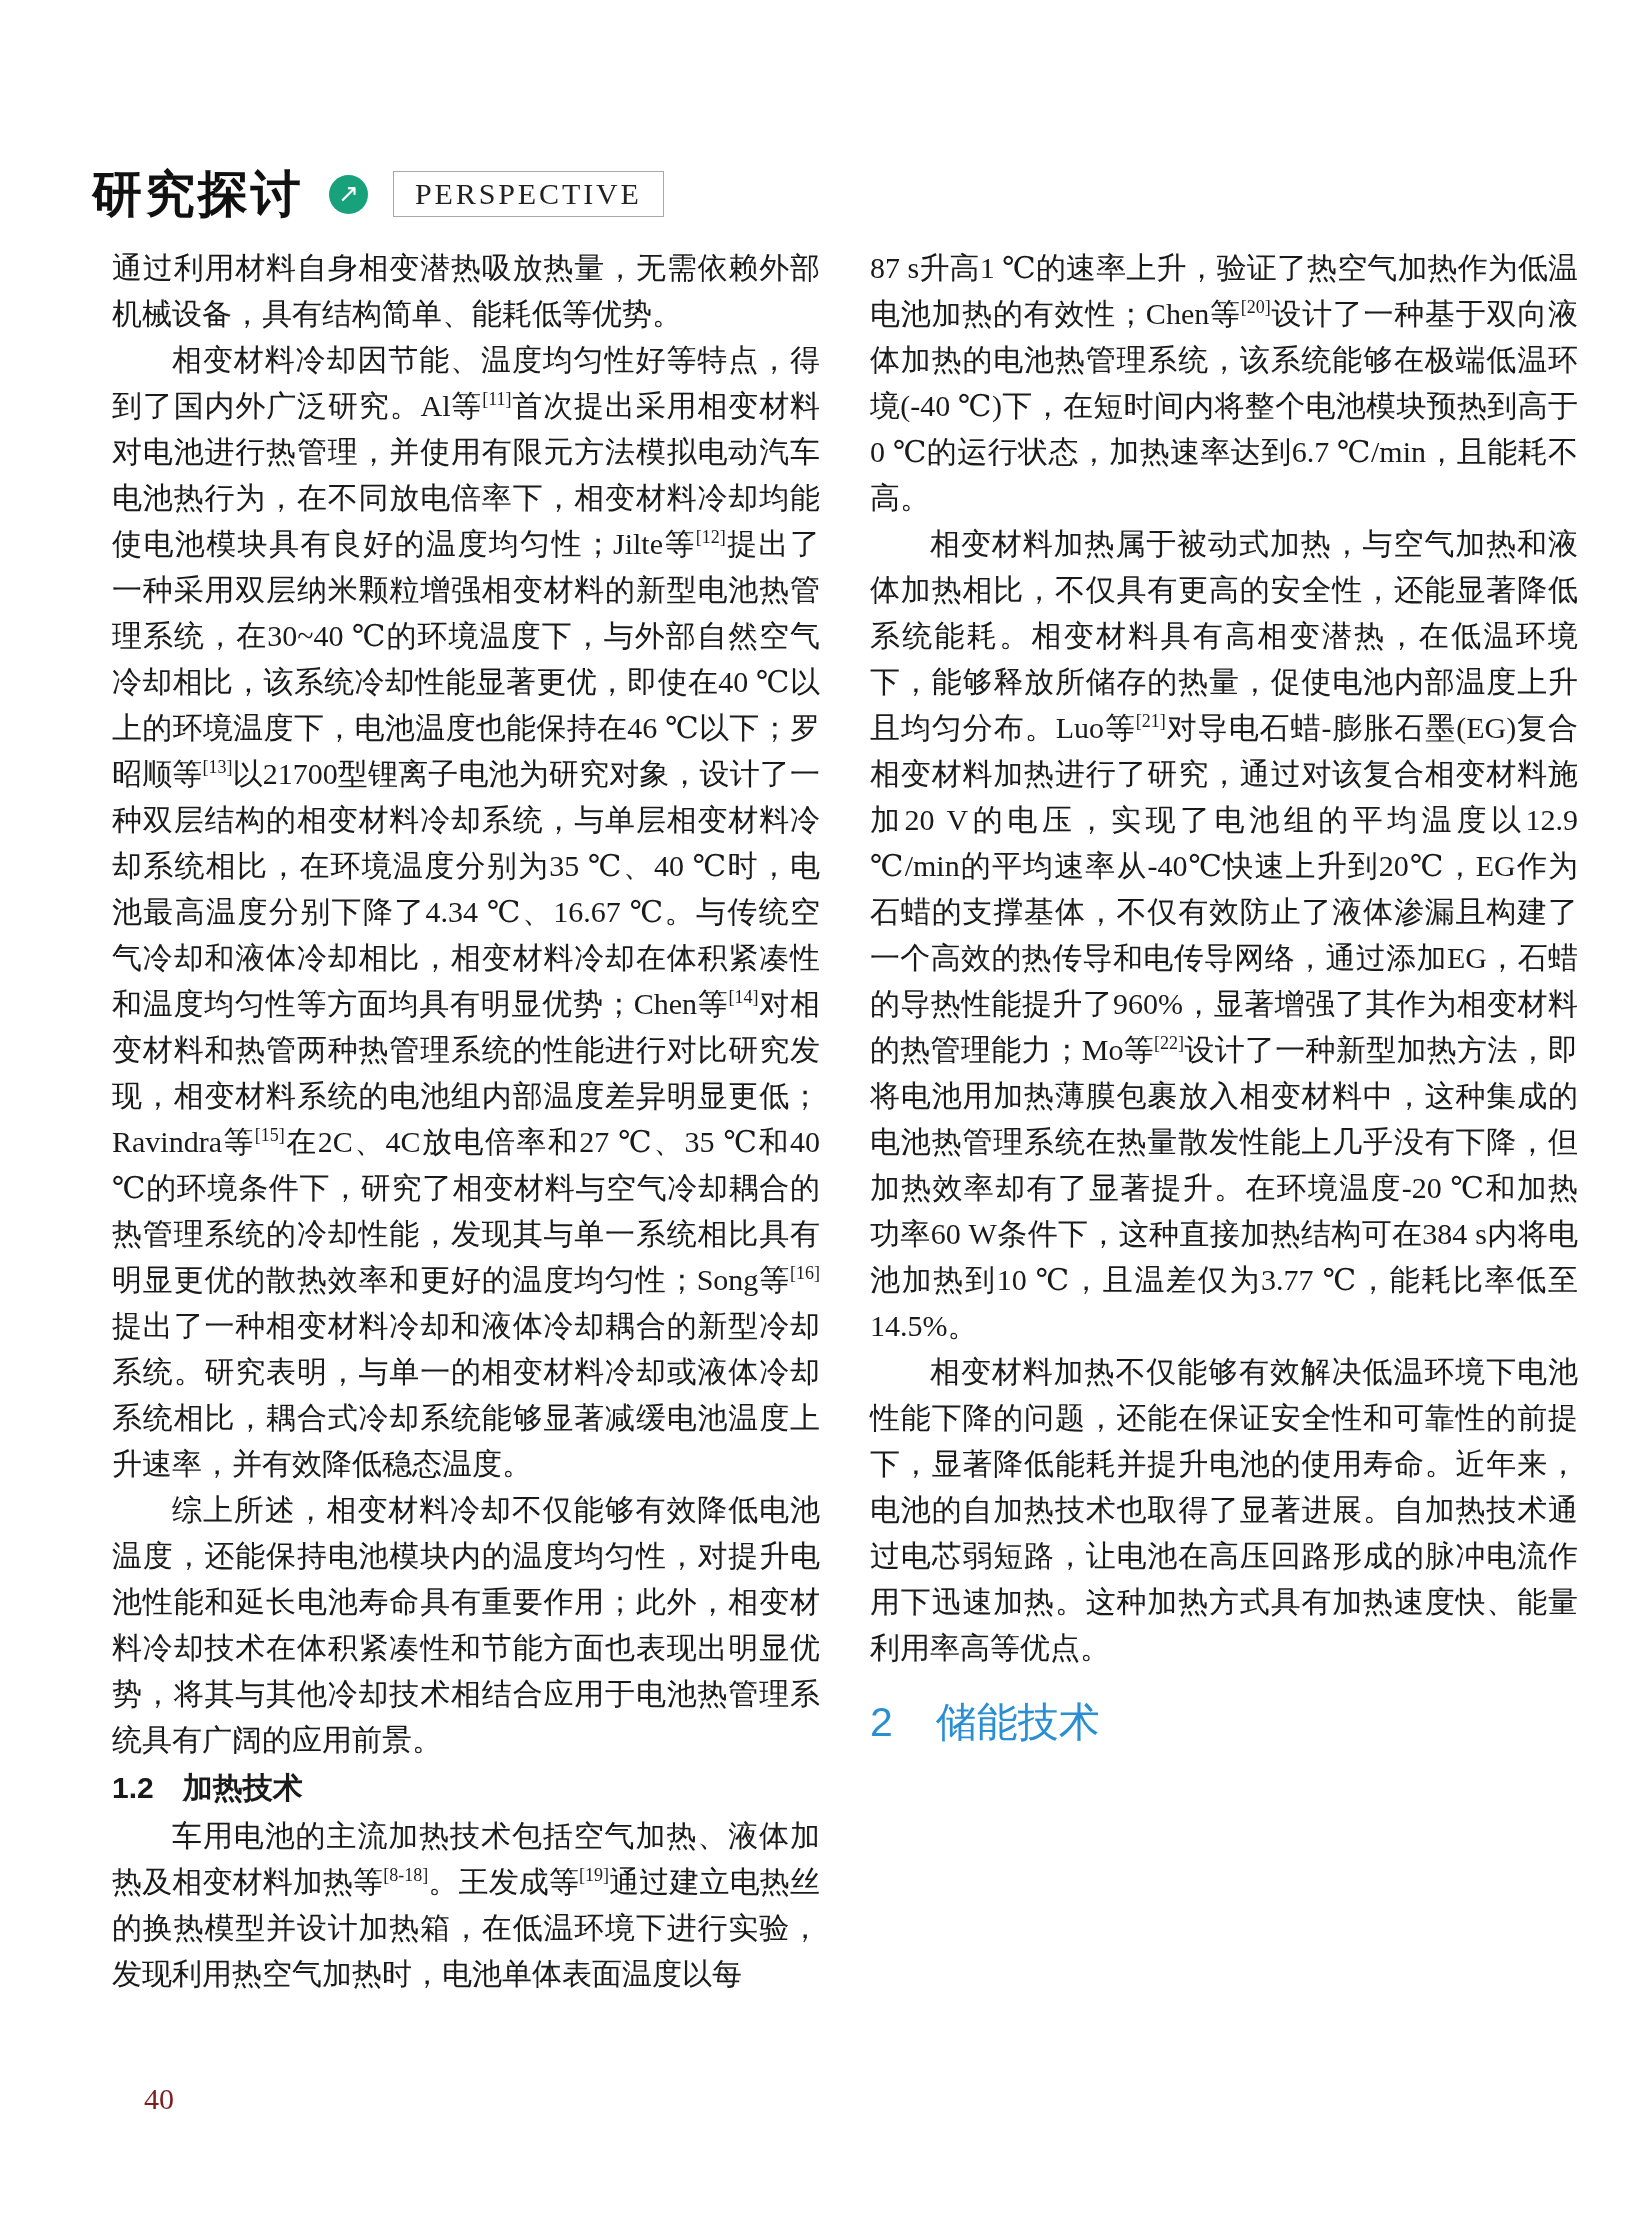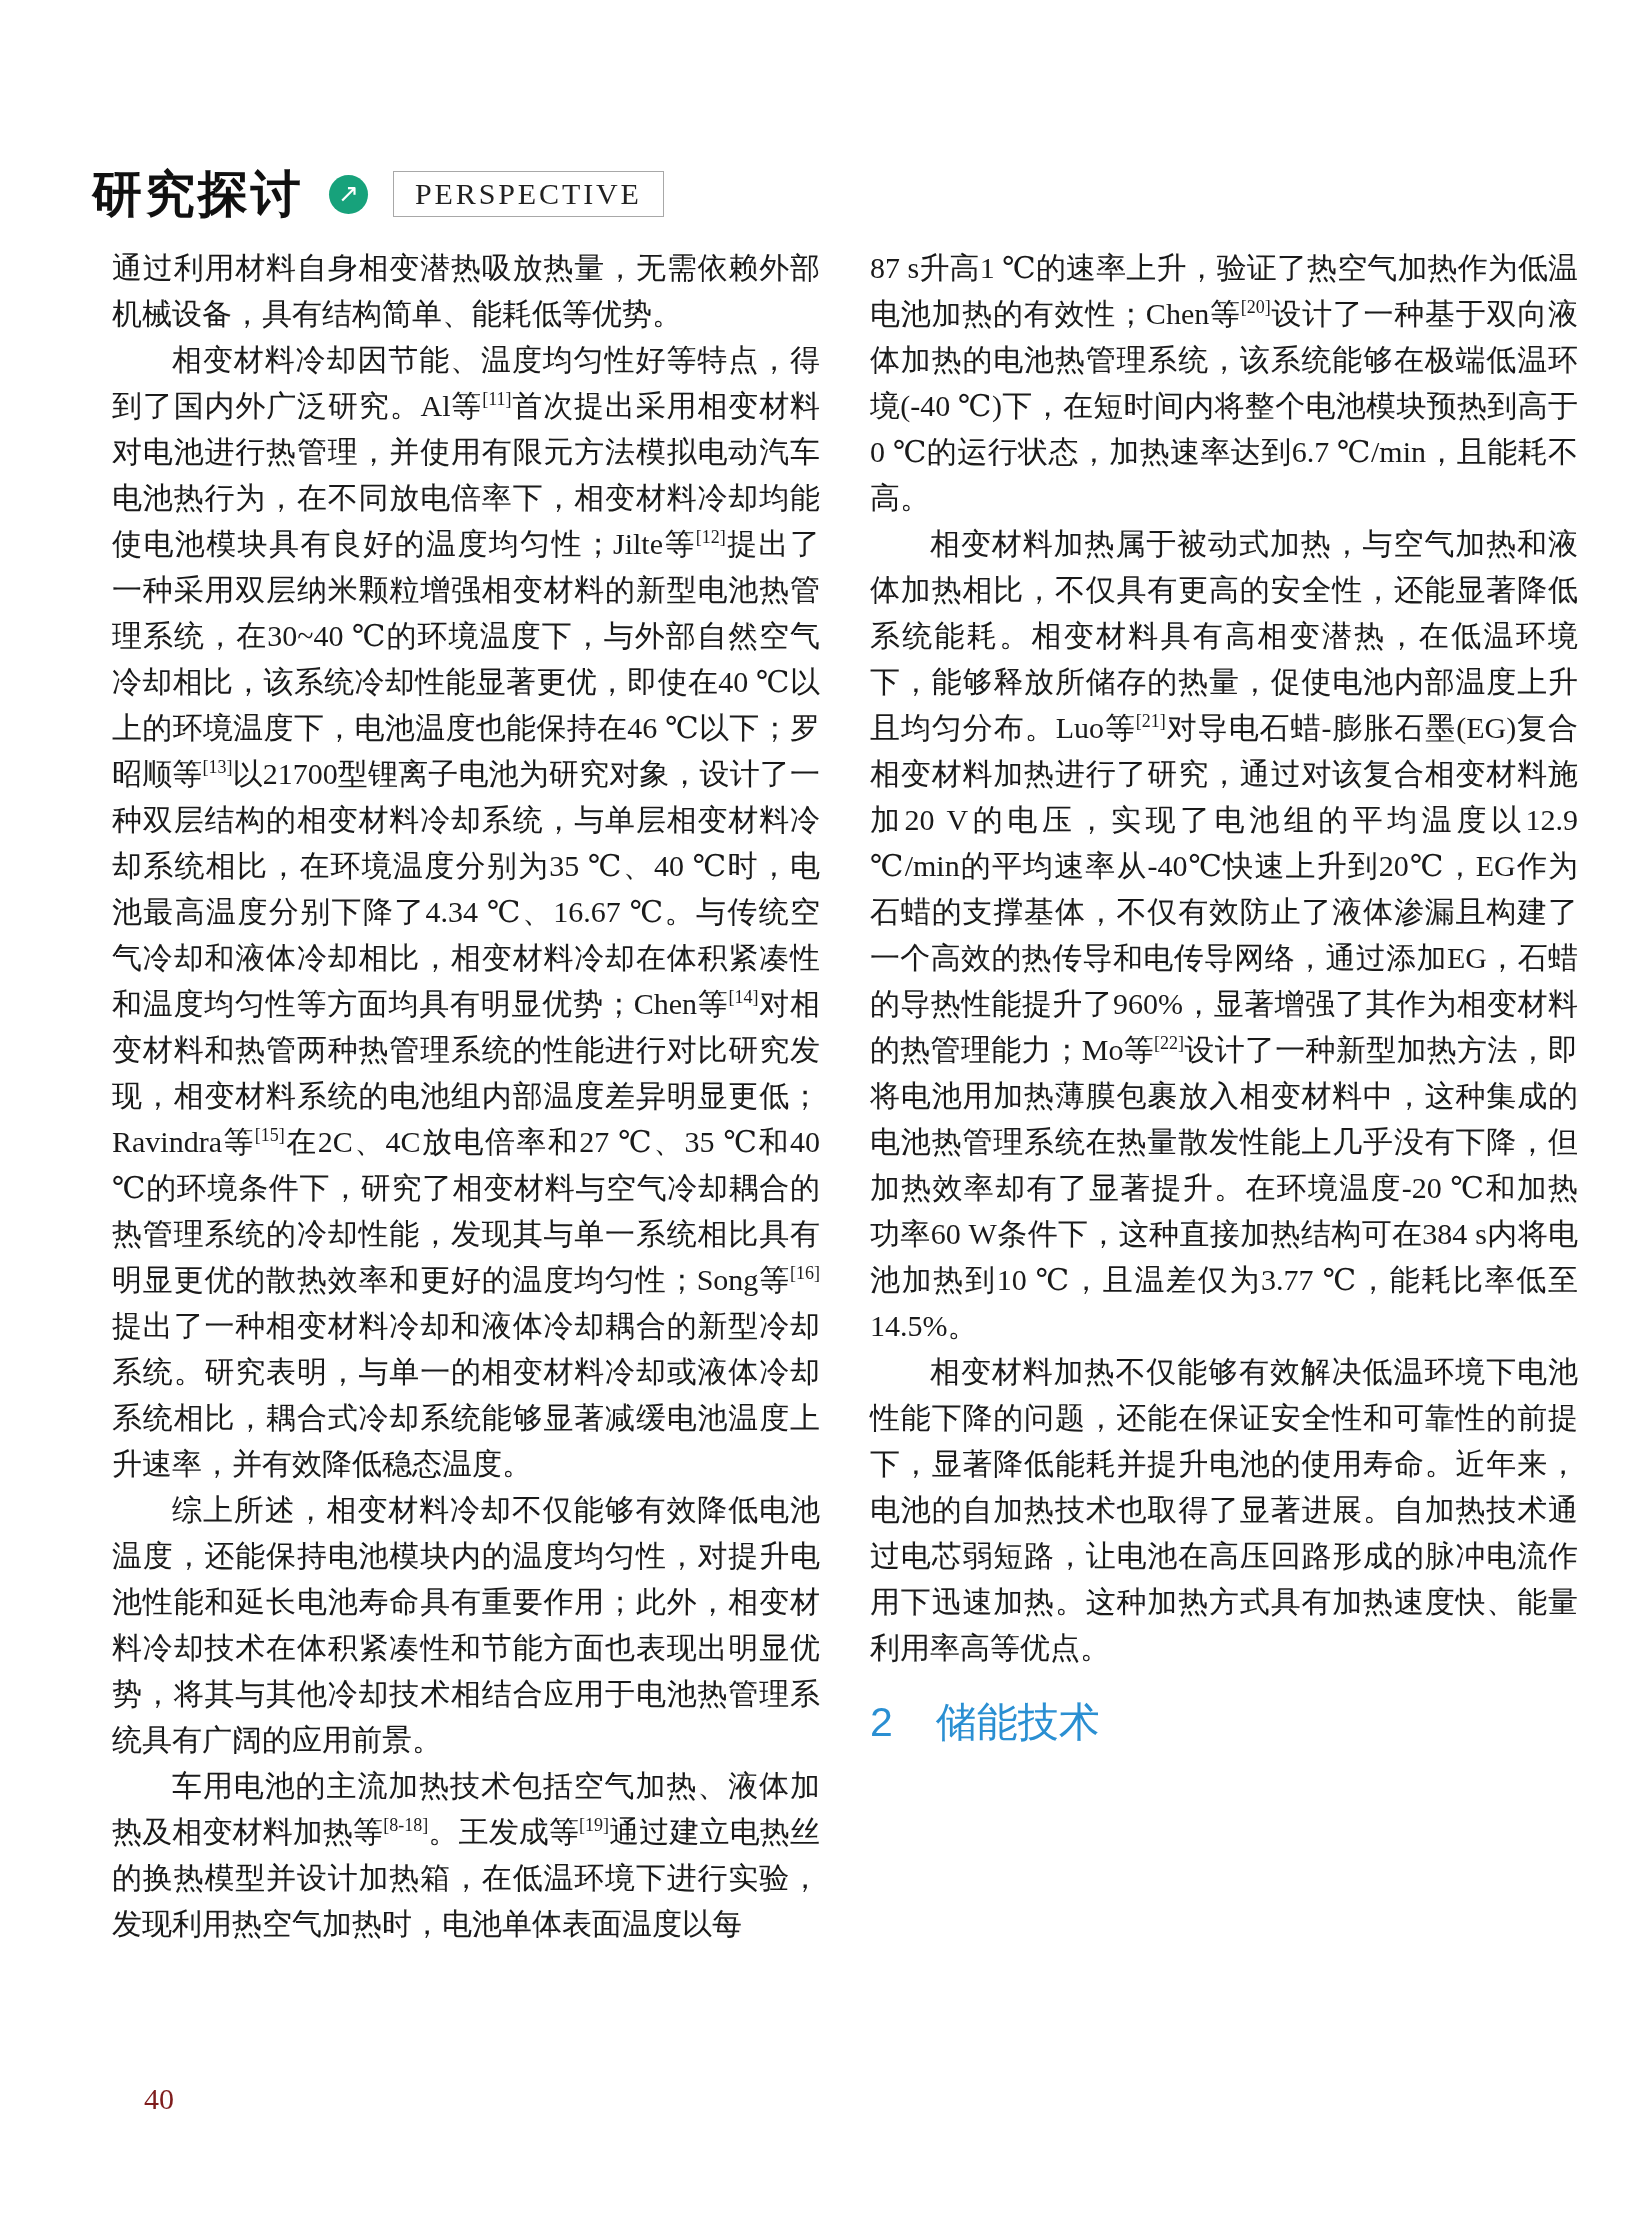--- a/index.html
+++ b/index.html
@@ -64,20 +64,24 @@
     <span>↗</span>
   </div>
   <div class="en-box">PERSPECTIVE</div>
 </div>
 
 <div class="columns">
   <div class="col">
     <p class="para">通过利用材料自身相变潜热吸放热量，无需依赖外部机械设备，具有结构简单、能耗低等优势。</p>
     <p class="para indent">相变材料冷却因节能、温度均匀性好等特点，得到了国内外广泛研究。Al等<sup>[11]</sup>首次提出采用相变材料对电池进行热管理，并使用有限元方法模拟电动汽车电池热行为，在不同放电倍率下，相变材料冷却均能使电池模块具有良好的温度均匀性；Jilte等<sup>[12]</sup>提出了一种采用双层纳米颗粒增强相变材料的新型电池热管理系统，在30~40 ℃的环境温度下，与外部自然空气冷却相比，该系统冷却性能显著更优，即使在40 ℃以上的环境温度下，电池温度也能保持在46 ℃以下；罗昭顺等<sup>[13]</sup>以21700型锂离子电池为研究对象，设计了一种双层结构的相变材料冷却系统，与单层相变材料冷却系统相比，在环境温度分别为35 ℃、40 ℃时，电池最高温度分别下降了4.34 ℃、16.67 ℃。与传统空气冷却和液体冷却相比，相变材料冷却在体积紧凑性和温度均匀性等方面均具有明显优势；Chen等<sup>[14]</sup>对相变材料和热管两种热管理系统的性能进行对比研究发现，相变材料系统的电池组内部温度差异明显更低；Ravindra等<sup>[15]</sup>在2C、4C放电倍率和27 ℃、35 ℃和40 ℃的环境条件下，研究了相变材料与空气冷却耦合的热管理系统的冷却性能，发现其与单一系统相比具有明显更优的散热效率和更好的温度均匀性；Song等<sup>[16]</sup>提出了一种相变材料冷却和液体冷却耦合的新型冷却系统。研究表明，与单一的相变材料冷却或液体冷却系统相比，耦合式冷却系统能够显著减缓电池温度上升速率，并有效降低稳态温度。</p>
     <p class="para indent">综上所述，相变材料冷却不仅能够有效降低电池温度，还能保持电池模块内的温度均匀性，对提升电池性能和延长电池寿命具有重要作用；此外，相变材料冷却技术在体积紧凑性和节能方面也表现出明显优势，将其与其他冷却技术相结合应用于电池热管理系统具有广阔的应用前景。</p>
+    <div class="subheading">
+      <span>1.2</span>
+      <span>加热技术</span>
+    </div>
     <p class="para indent">车用电池的主流加热技术包括空气加热、液体加热及相变材料加热等<sup>[8-18]</sup>。王发成等<sup>[19]</sup>通过建立电热丝的换热模型并设计加热箱，在低温环境下进行实验，发现利用热空气加热时，电池单体表面温度以每</p>
   </div>
 
   <div class="col">
     <p class="para">87 s升高1 ℃的速率上升，验证了热空气加热作为低温电池加热的有效性；Chen等<sup>[20]</sup>设计了一种基于双向液体加热的电池热管理系统，该系统能够在极端低温环境(-40 ℃)下，在短时间内将整个电池模块预热到高于0 ℃的运行状态，加热速率达到6.7 ℃/min，且能耗不高。</p>
     <p class="para indent">相变材料加热属于被动式加热，与空气加热和液体加热相比，不仅具有更高的安全性，还能显著降低系统能耗。相变材料具有高相变潜热，在低温环境下，能够释放所储存的热量，促使电池内部温度上升且均匀分布。Luo等<sup>[21]</sup>对导电石蜡-膨胀石墨(EG)复合相变材料加热进行了研究，通过对该复合相变材料施加20 V的电压，实现了电池组的平均温度以12.9 ℃/min的平均速率从-40℃快速上升到20℃，EG作为石蜡的支撑基体，不仅有效防止了液体渗漏且构建了一个高效的热传导和电传导网络，通过添加EG，石蜡的导热性能提升了960%，显著增强了其作为相变材料的热管理能力；Mo等<sup>[22]</sup>设计了一种新型加热方法，即将电池用加热薄膜包裹放入相变材料中，这种集成的电池热管理系统在热量散发性能上几乎没有下降，但加热效率却有了显著提升。在环境温度-20 ℃和加热功率60 W条件下，这种直接加热结构可在384 s内将电池加热到10 ℃，且温差仅为3.77 ℃，能耗比率低至14.5%。</p>
     <p class="para indent">相变材料加热不仅能够有效解决低温环境下电池性能下降的问题，还能在保证安全性和可靠性的前提下，显著降低能耗并提升电池的使用寿命。近年来，电池的自加热技术也取得了显著进展。自加热技术通过电芯弱短路，让电池在高压回路形成的脉冲电流作用下迅速加热。这种加热方式具有加热速度快、能量利用率高等优点。</p>
     <div class="section-heading">
       <span>2</span>
       <span>储能技术</span>

